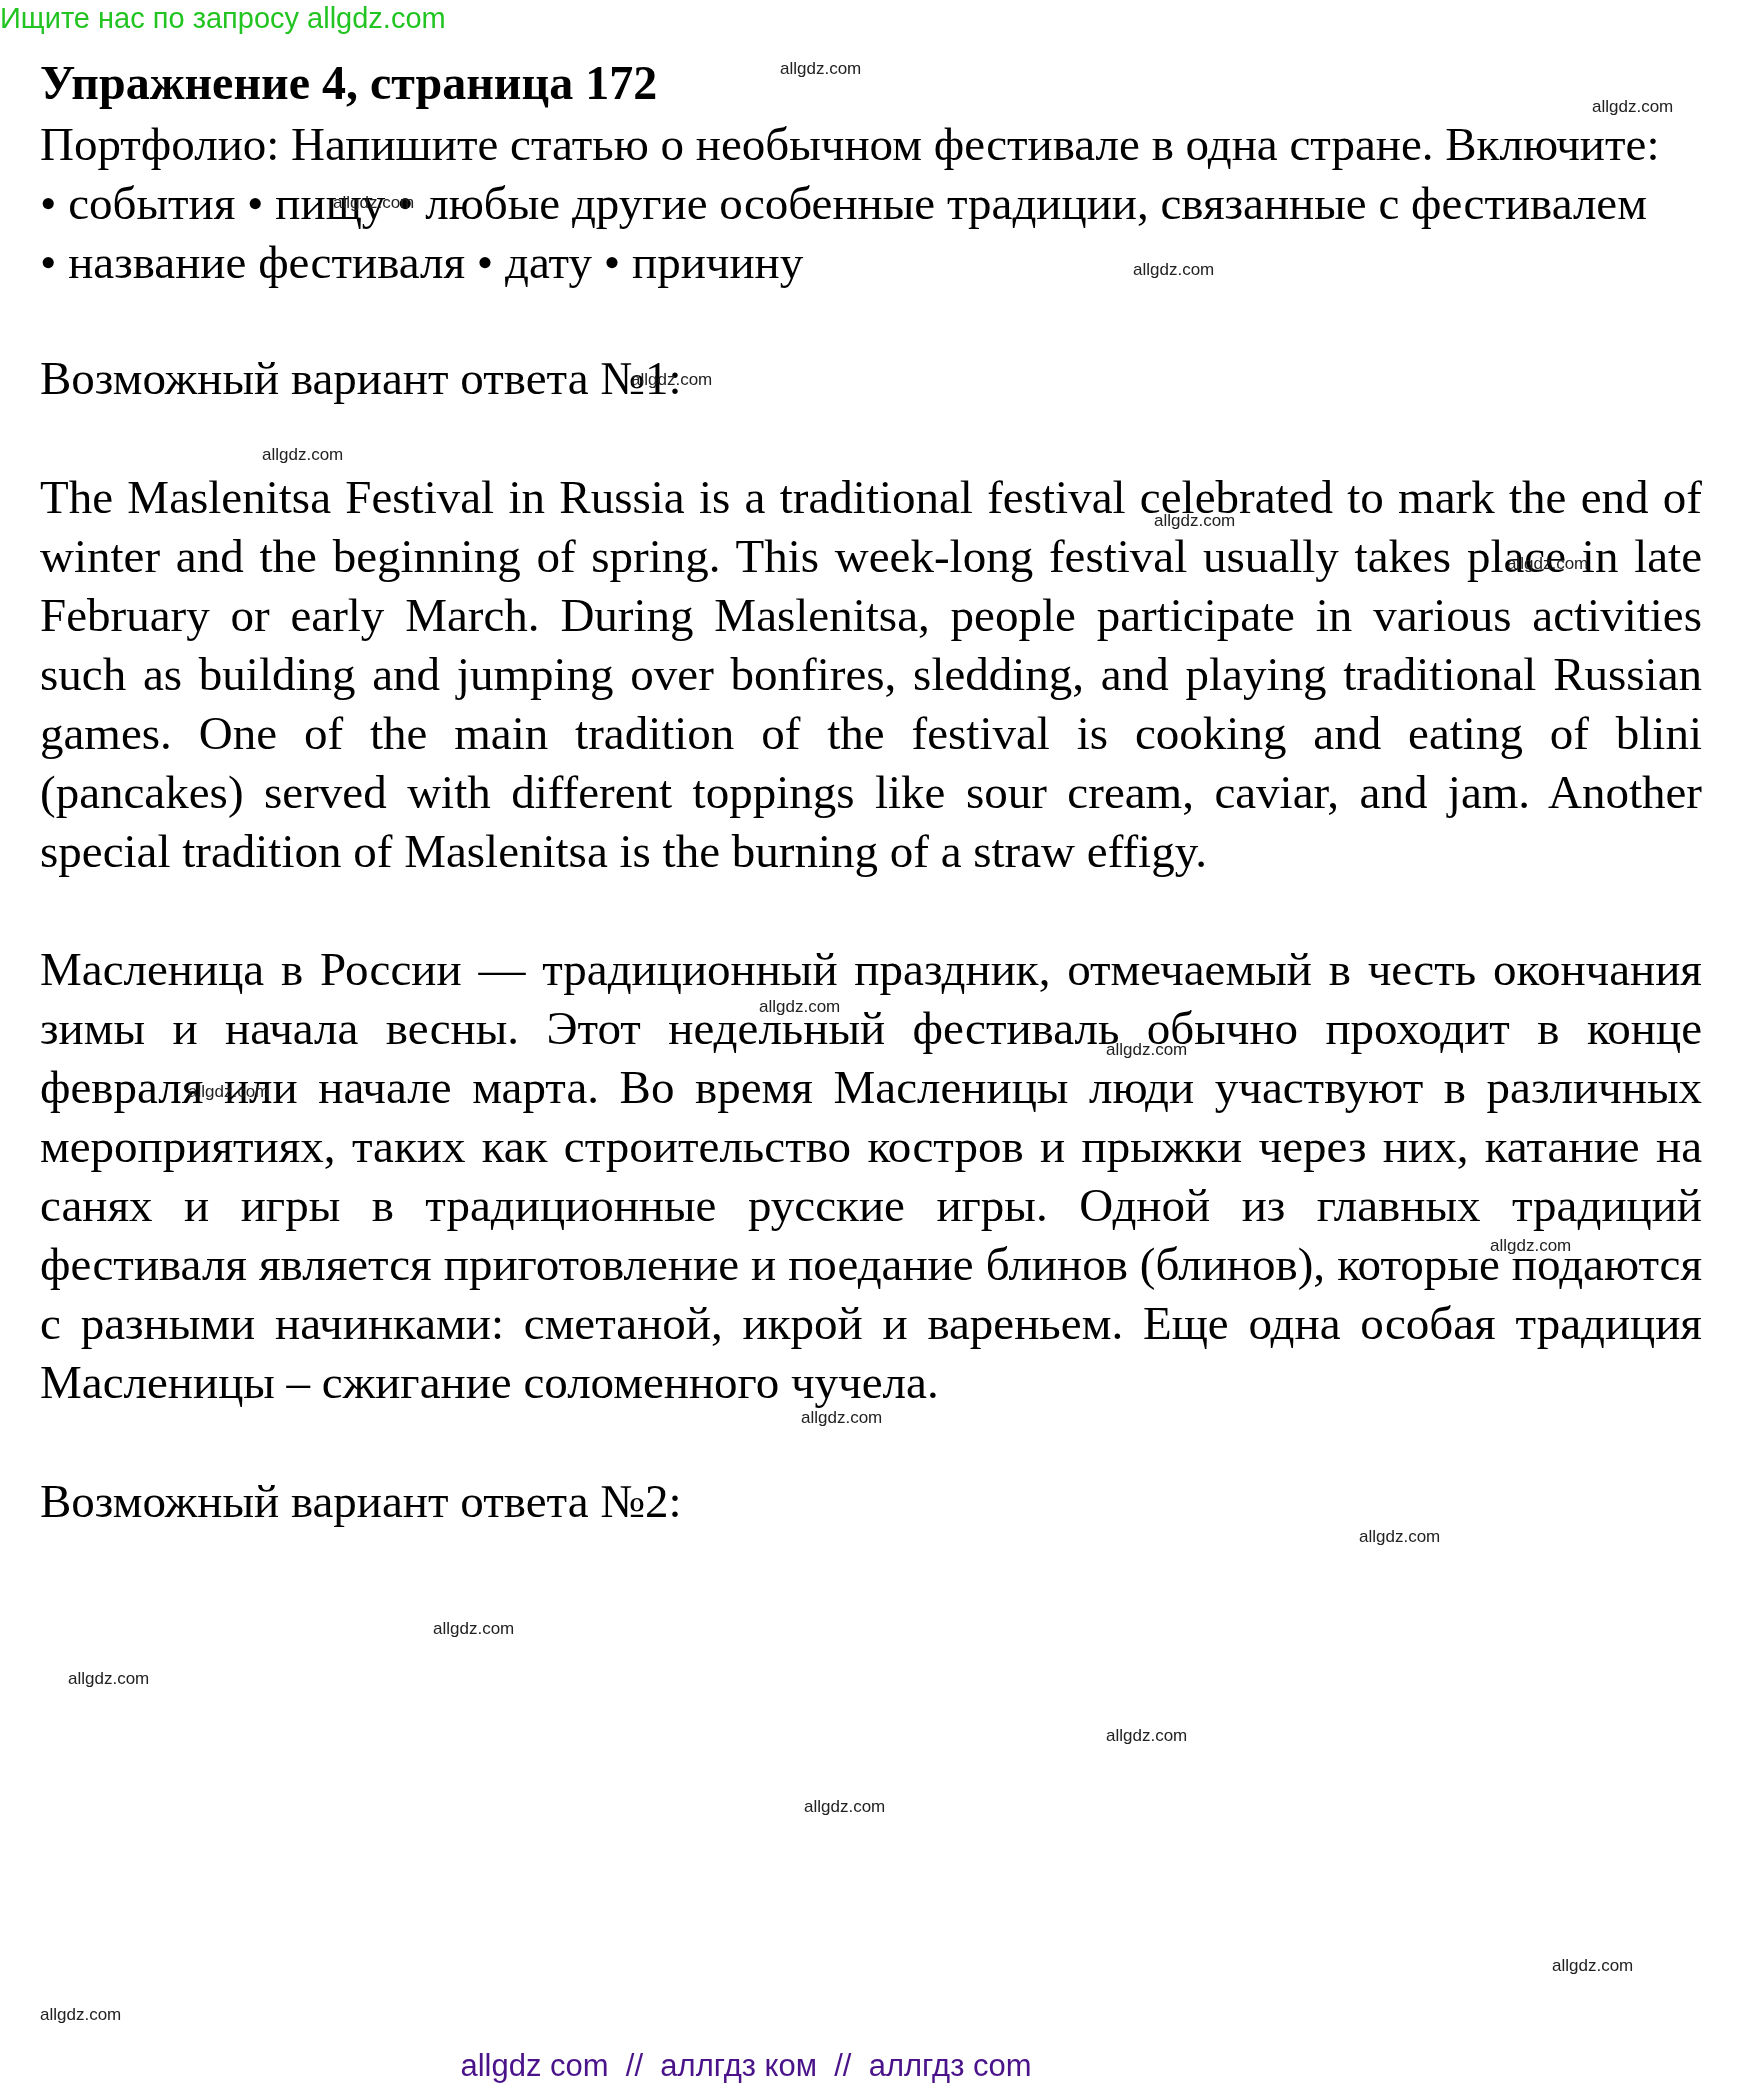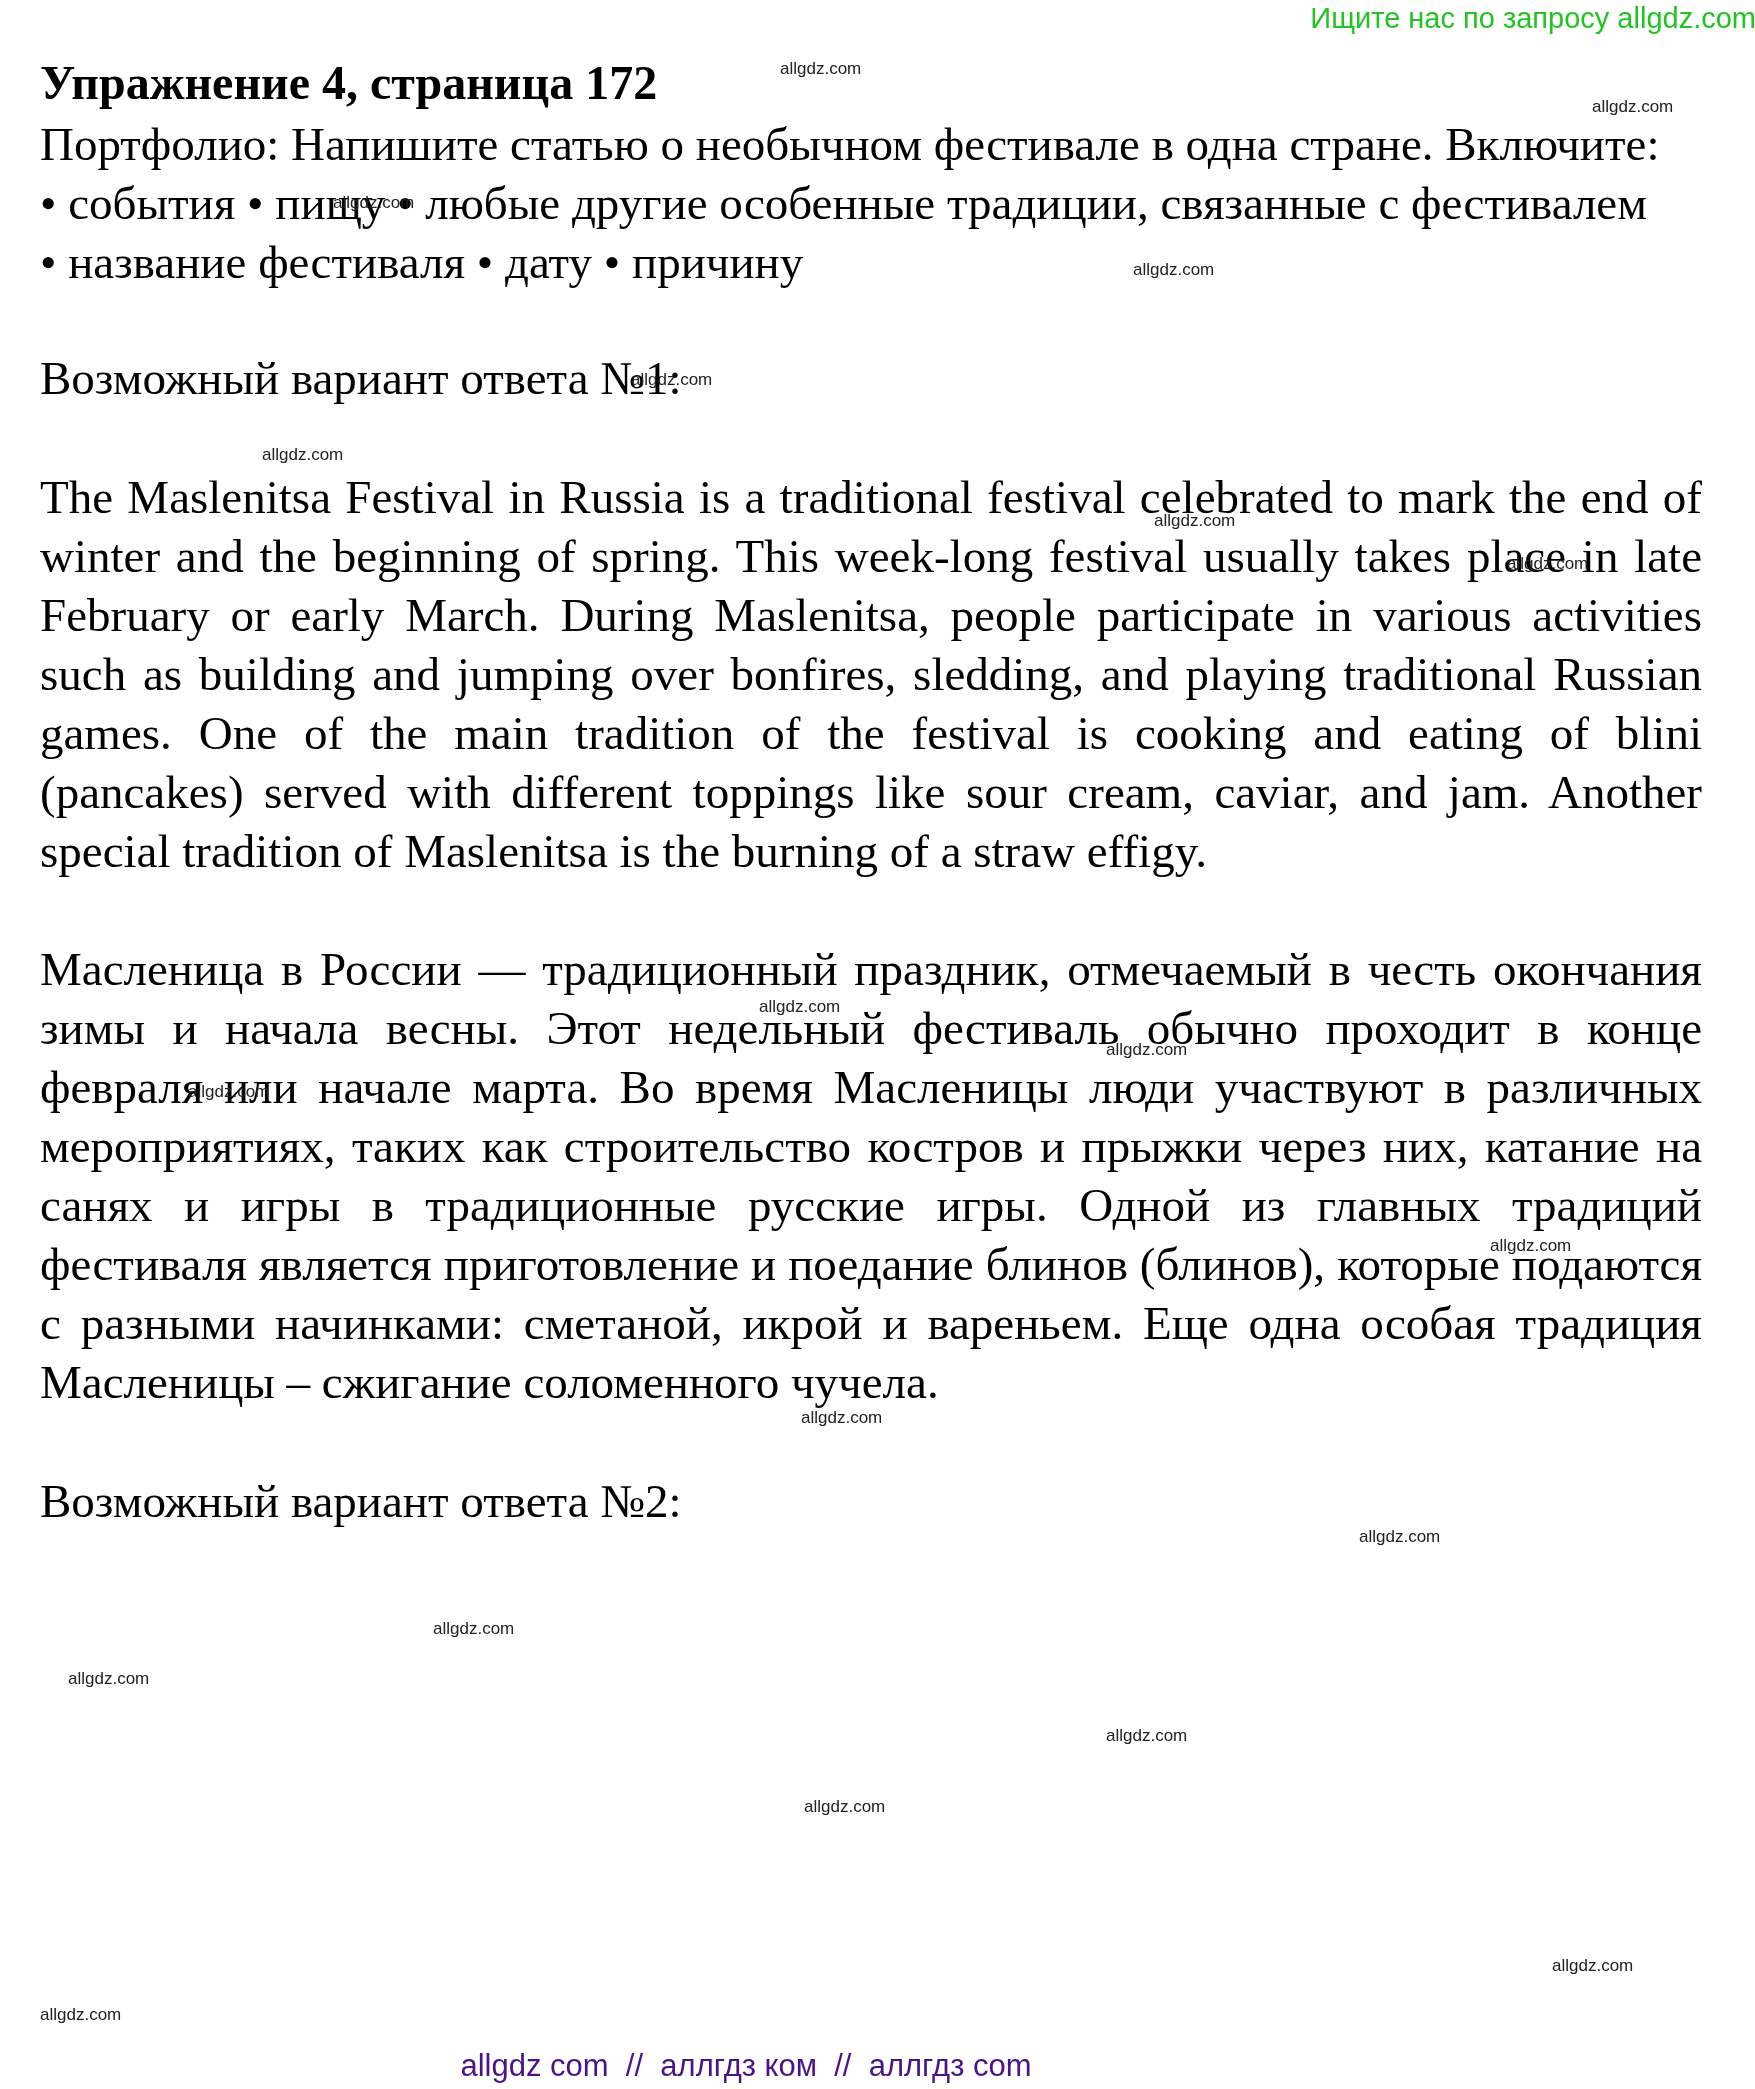--- a/index.html
+++ b/index.html
@@ -1,18 +1,18 @@
 <!DOCTYPE html>
 <html style="font-size:14px"><head>
 <meta charset="utf-8">
 <style>
   html, body { margin: 0; padding: 0; background: #ffffff; }
   body { width: 1756px; height: 2090px; position: relative; overflow: hidden; }
   .top-banner {
-    position: absolute; top: 0; left: 0; width: 1756px; text-align: right;
+    position: absolute; top: 0; left: 0; width: 1756px; text-align: left;
     font-family: "Liberation Sans", sans-serif; font-size: 29px; color: #22c422;
     line-height: 37px;
   }
   .doc {
     position: absolute; left: 40px; top: 51px; width: 1662px;
     font-family: "Liberation Serif", serif; color: #000; font-size: 47px; line-height: 59px;
   }
   .doc p { margin: 0; text-align: justify; text-align-last: left; }
   .title { font-weight: bold; font-size: 48px; line-height: 64px; }
   .gap-sm { height: 60px; }

